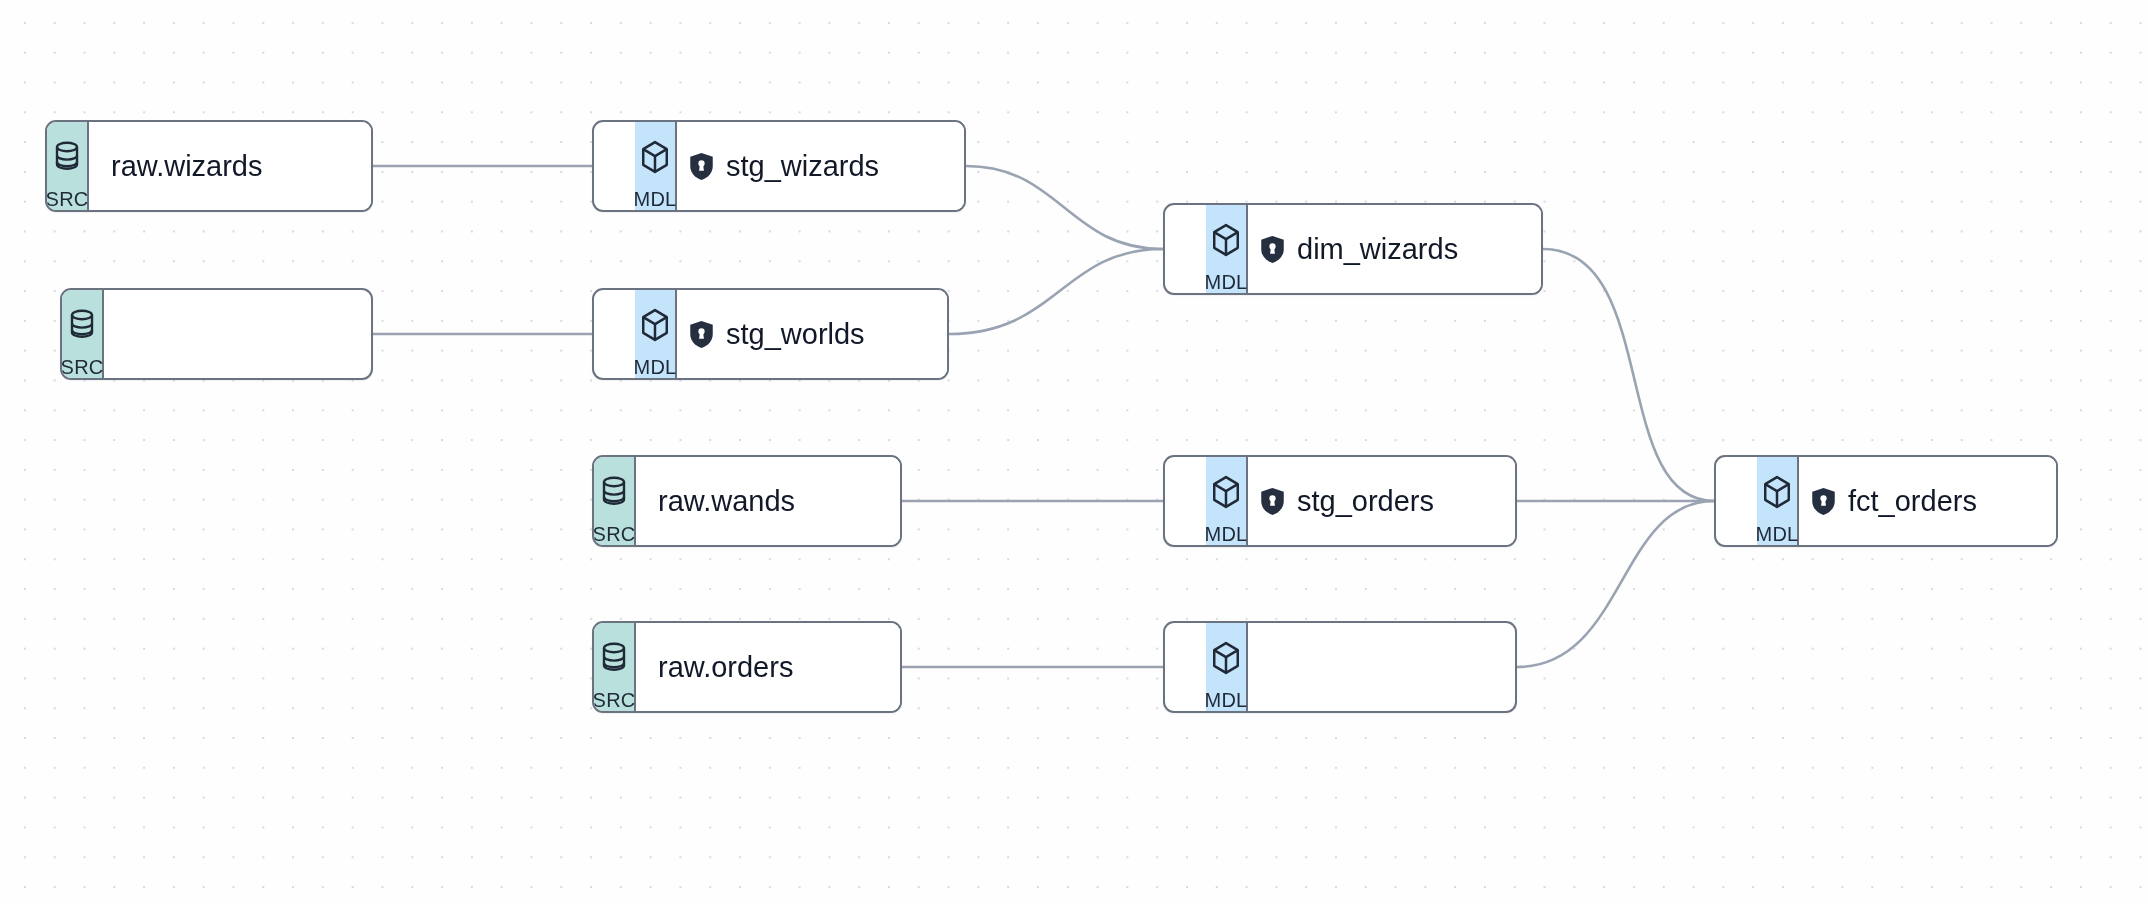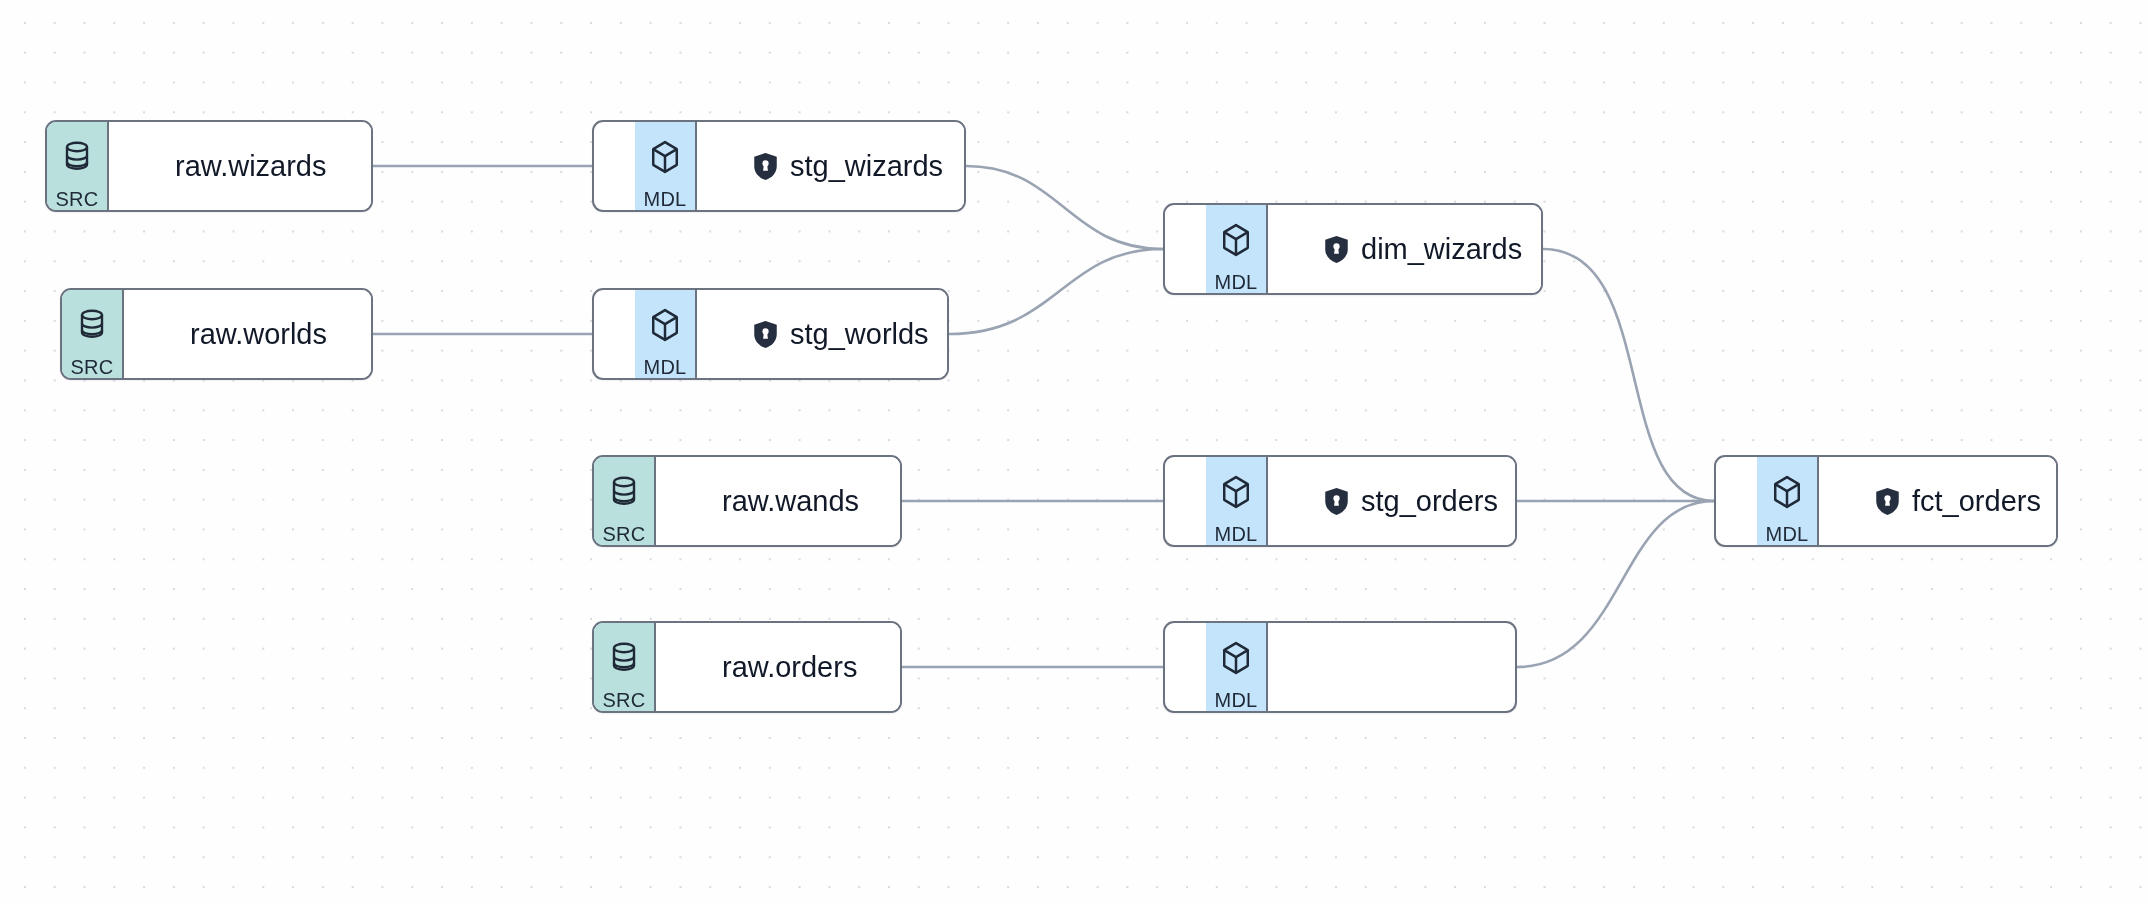--- a/index.html
+++ b/index.html
@@ -32,21 +32,21 @@
     align-items: stretch;
     box-sizing: border-box;
     border: 2px solid #6b7280;
     border-radius: 11px;
     background: #ffffff;
     overflow: hidden;
     box-shadow: 0 1px 2px rgba(15, 23, 42, 0.06);
   }
   .node-badge {
     flex: 0 0 auto;
-    width: 62px;
+    width: 42px;
     display: flex;
     flex-direction: column;
     align-items: center;
     justify-content: center;
     gap: 14px;
     border-right: 2px solid #6b7280;
     box-sizing: border-box;
     padding-top: 18px;
   }
   .badge-src { background: #b9e0dd; }
@@ -62,21 +62,20 @@
     letter-spacing: 0.2px;
     font-family: "Liberation Sans", sans-serif;
   }
   .node-body {
     flex: 1 1 auto;
     display: flex;
     align-items: center;
     gap: 12px;
     padding: 0 20px 0 22px;
     background: #ffffff;
-    margin-left: 44px;
   }
   .node-body.has-icon { padding-left: 12px; }
   .shield-icon {
     flex: 0 0 auto;
     line-height: 0;
   }
   .node-label {
     font-size: 29px;
     line-height: 34px;
     color: #111827;
@@ -125,23 +124,20 @@
       <span class="badge-icon">
         <svg width="30" height="34" viewBox="0 0 24 26" fill="none" stroke="#1f2937" stroke-width="1.9">
           <ellipse cx="12" cy="5" rx="8" ry="3.4"></ellipse>
           <path d="M4 5v14c0 1.9 3.6 3.4 8 3.4s8-1.5 8-3.4V5"></path>
           <path d="M4 11.7c0 1.9 3.6 3.4 8 3.4s8-1.5 8-3.4"></path>
           <path d="M4 17c0 1.9 3.6 3.4 8 3.4s8-1.5 8-3.4"></path>
         </svg>
       </span>
       <span class="badge-text">SRC</span>
     </div>
-    <div class="node-body">
-      <span class="node-label">raw.worlds</span>
-    </div>
   </div>
 
   <div class="node" style="left:592px; top:455px; width:310px; height:92px;">
     <div class="node-badge badge-src">
       <span class="badge-icon">
         <svg width="30" height="34" viewBox="0 0 24 26" fill="none" stroke="#1f2937" stroke-width="1.9">
           <ellipse cx="12" cy="5" rx="8" ry="3.4"></ellipse>
           <path d="M4 5v14c0 1.9 3.6 3.4 8 3.4s8-1.5 8-3.4V5"></path>
           <path d="M4 11.7c0 1.9 3.6 3.4 8 3.4s8-1.5 8-3.4"></path>
           <path d="M4 17c0 1.9 3.6 3.4 8 3.4s8-1.5 8-3.4"></path>

